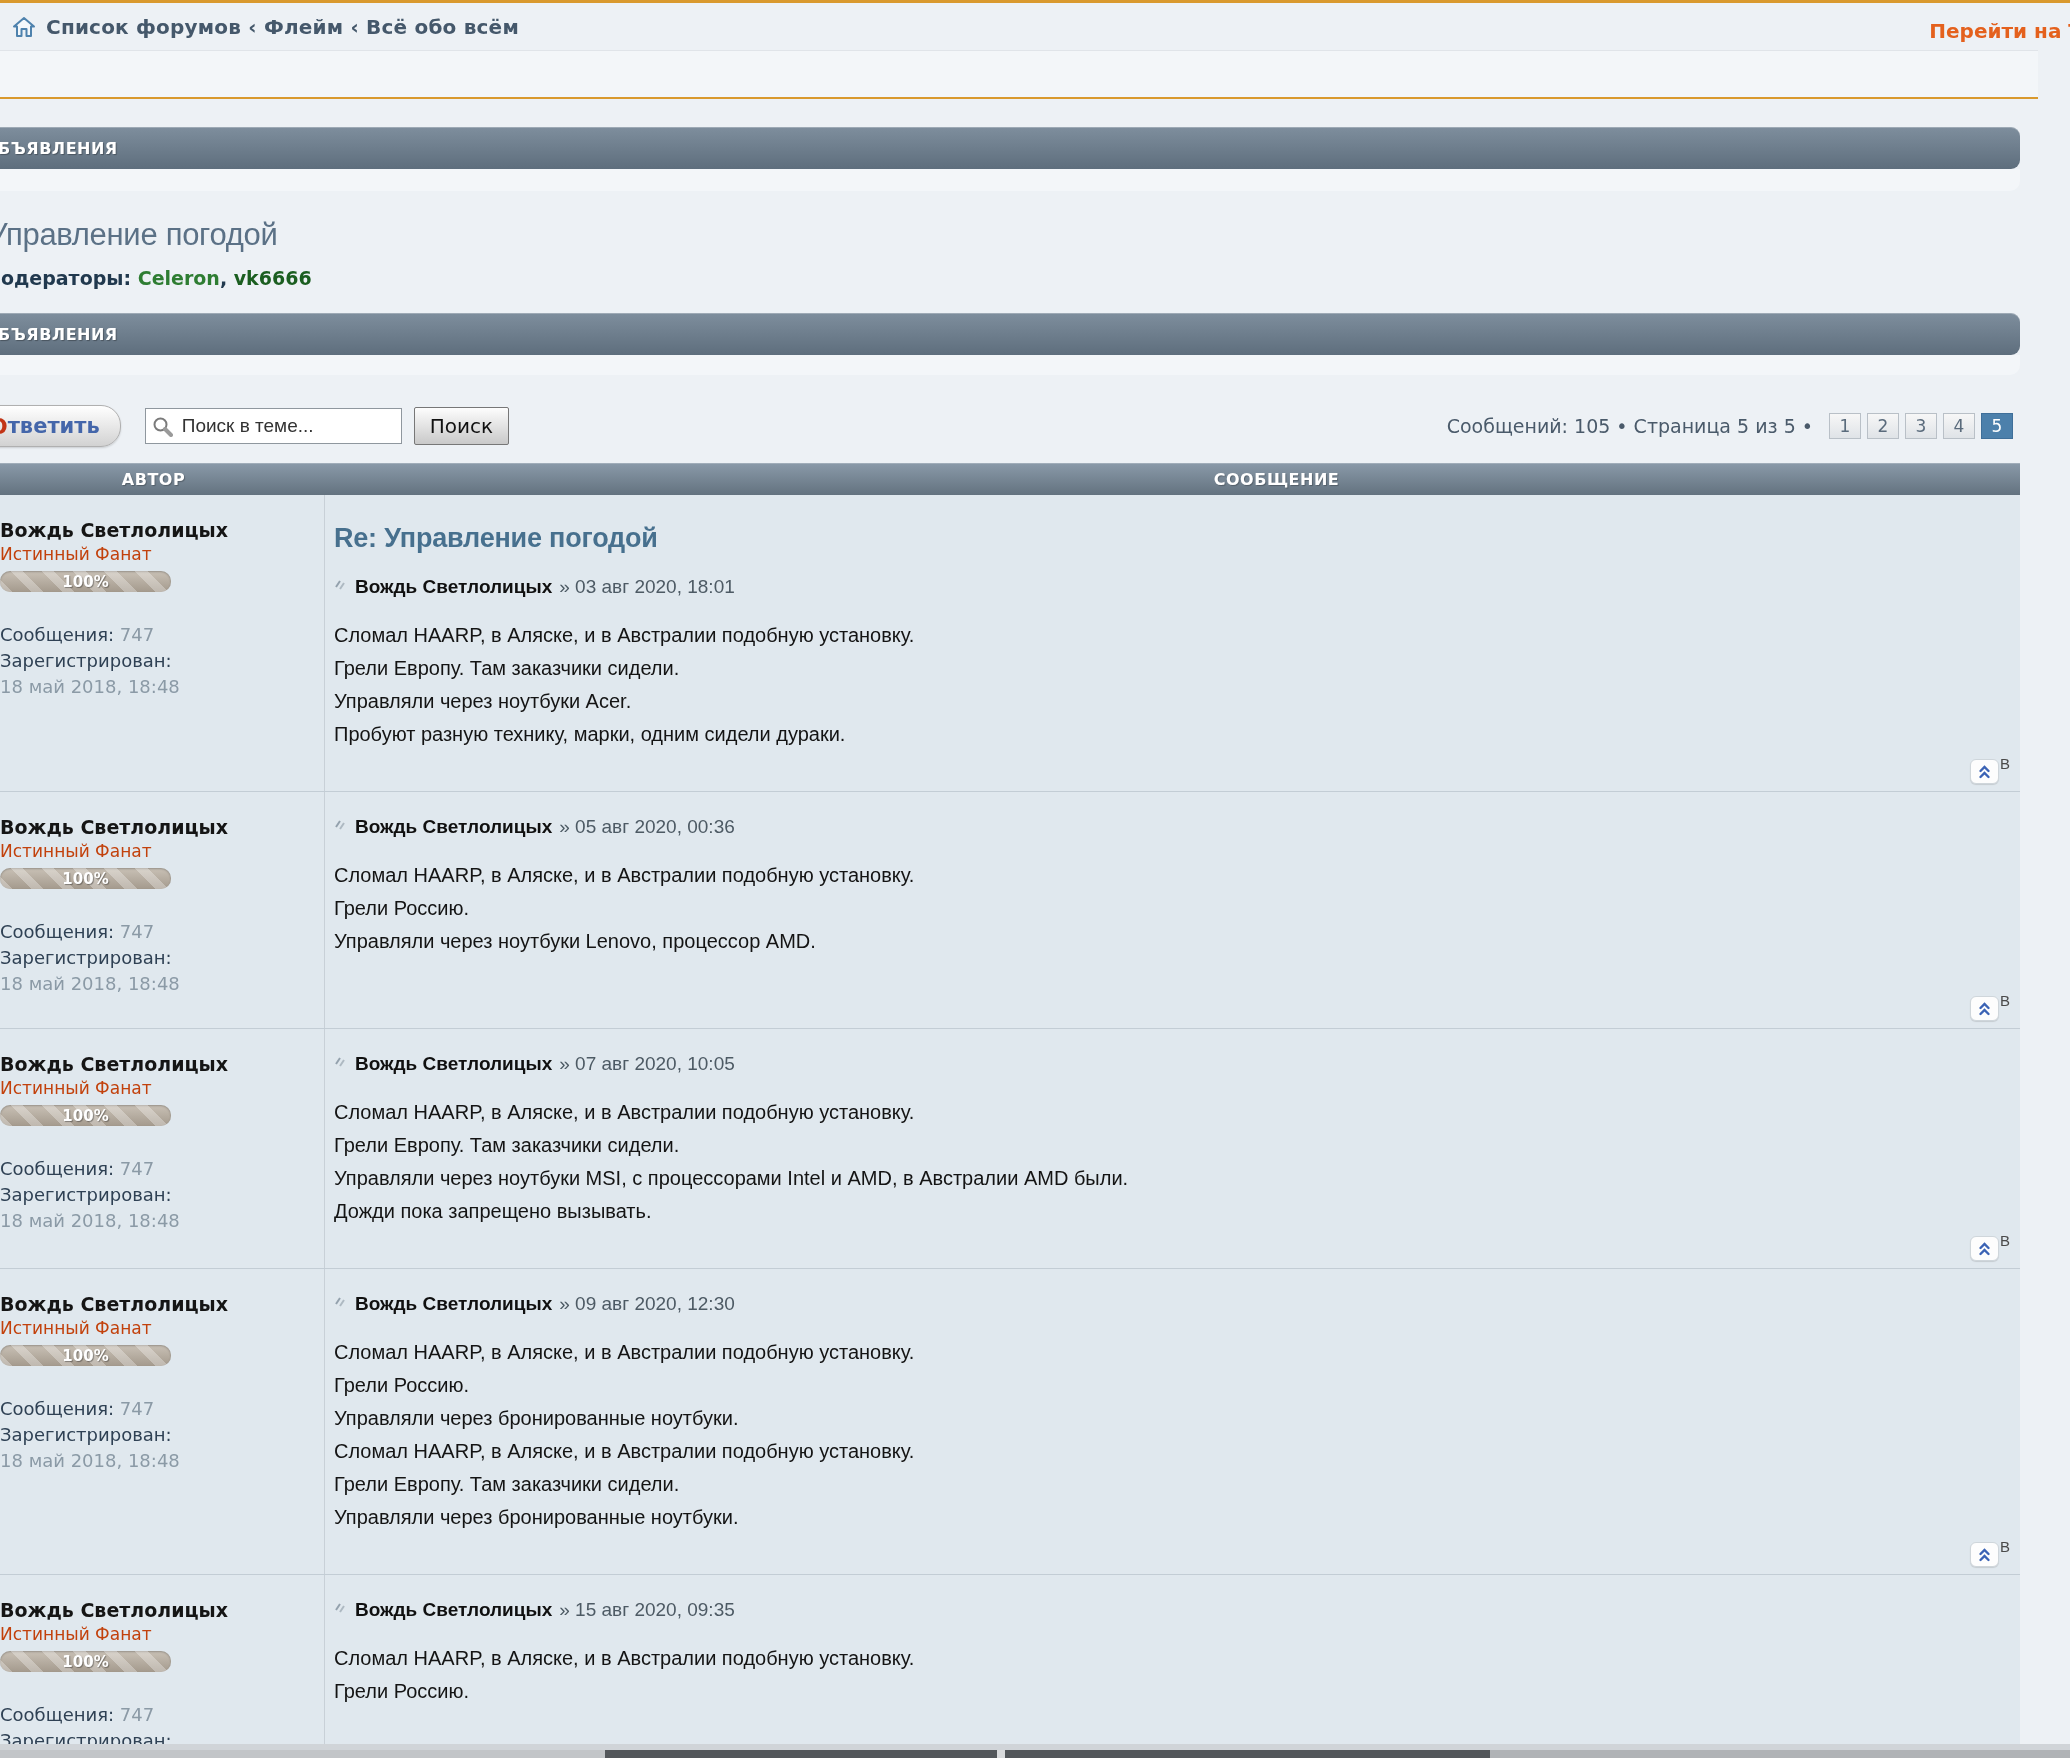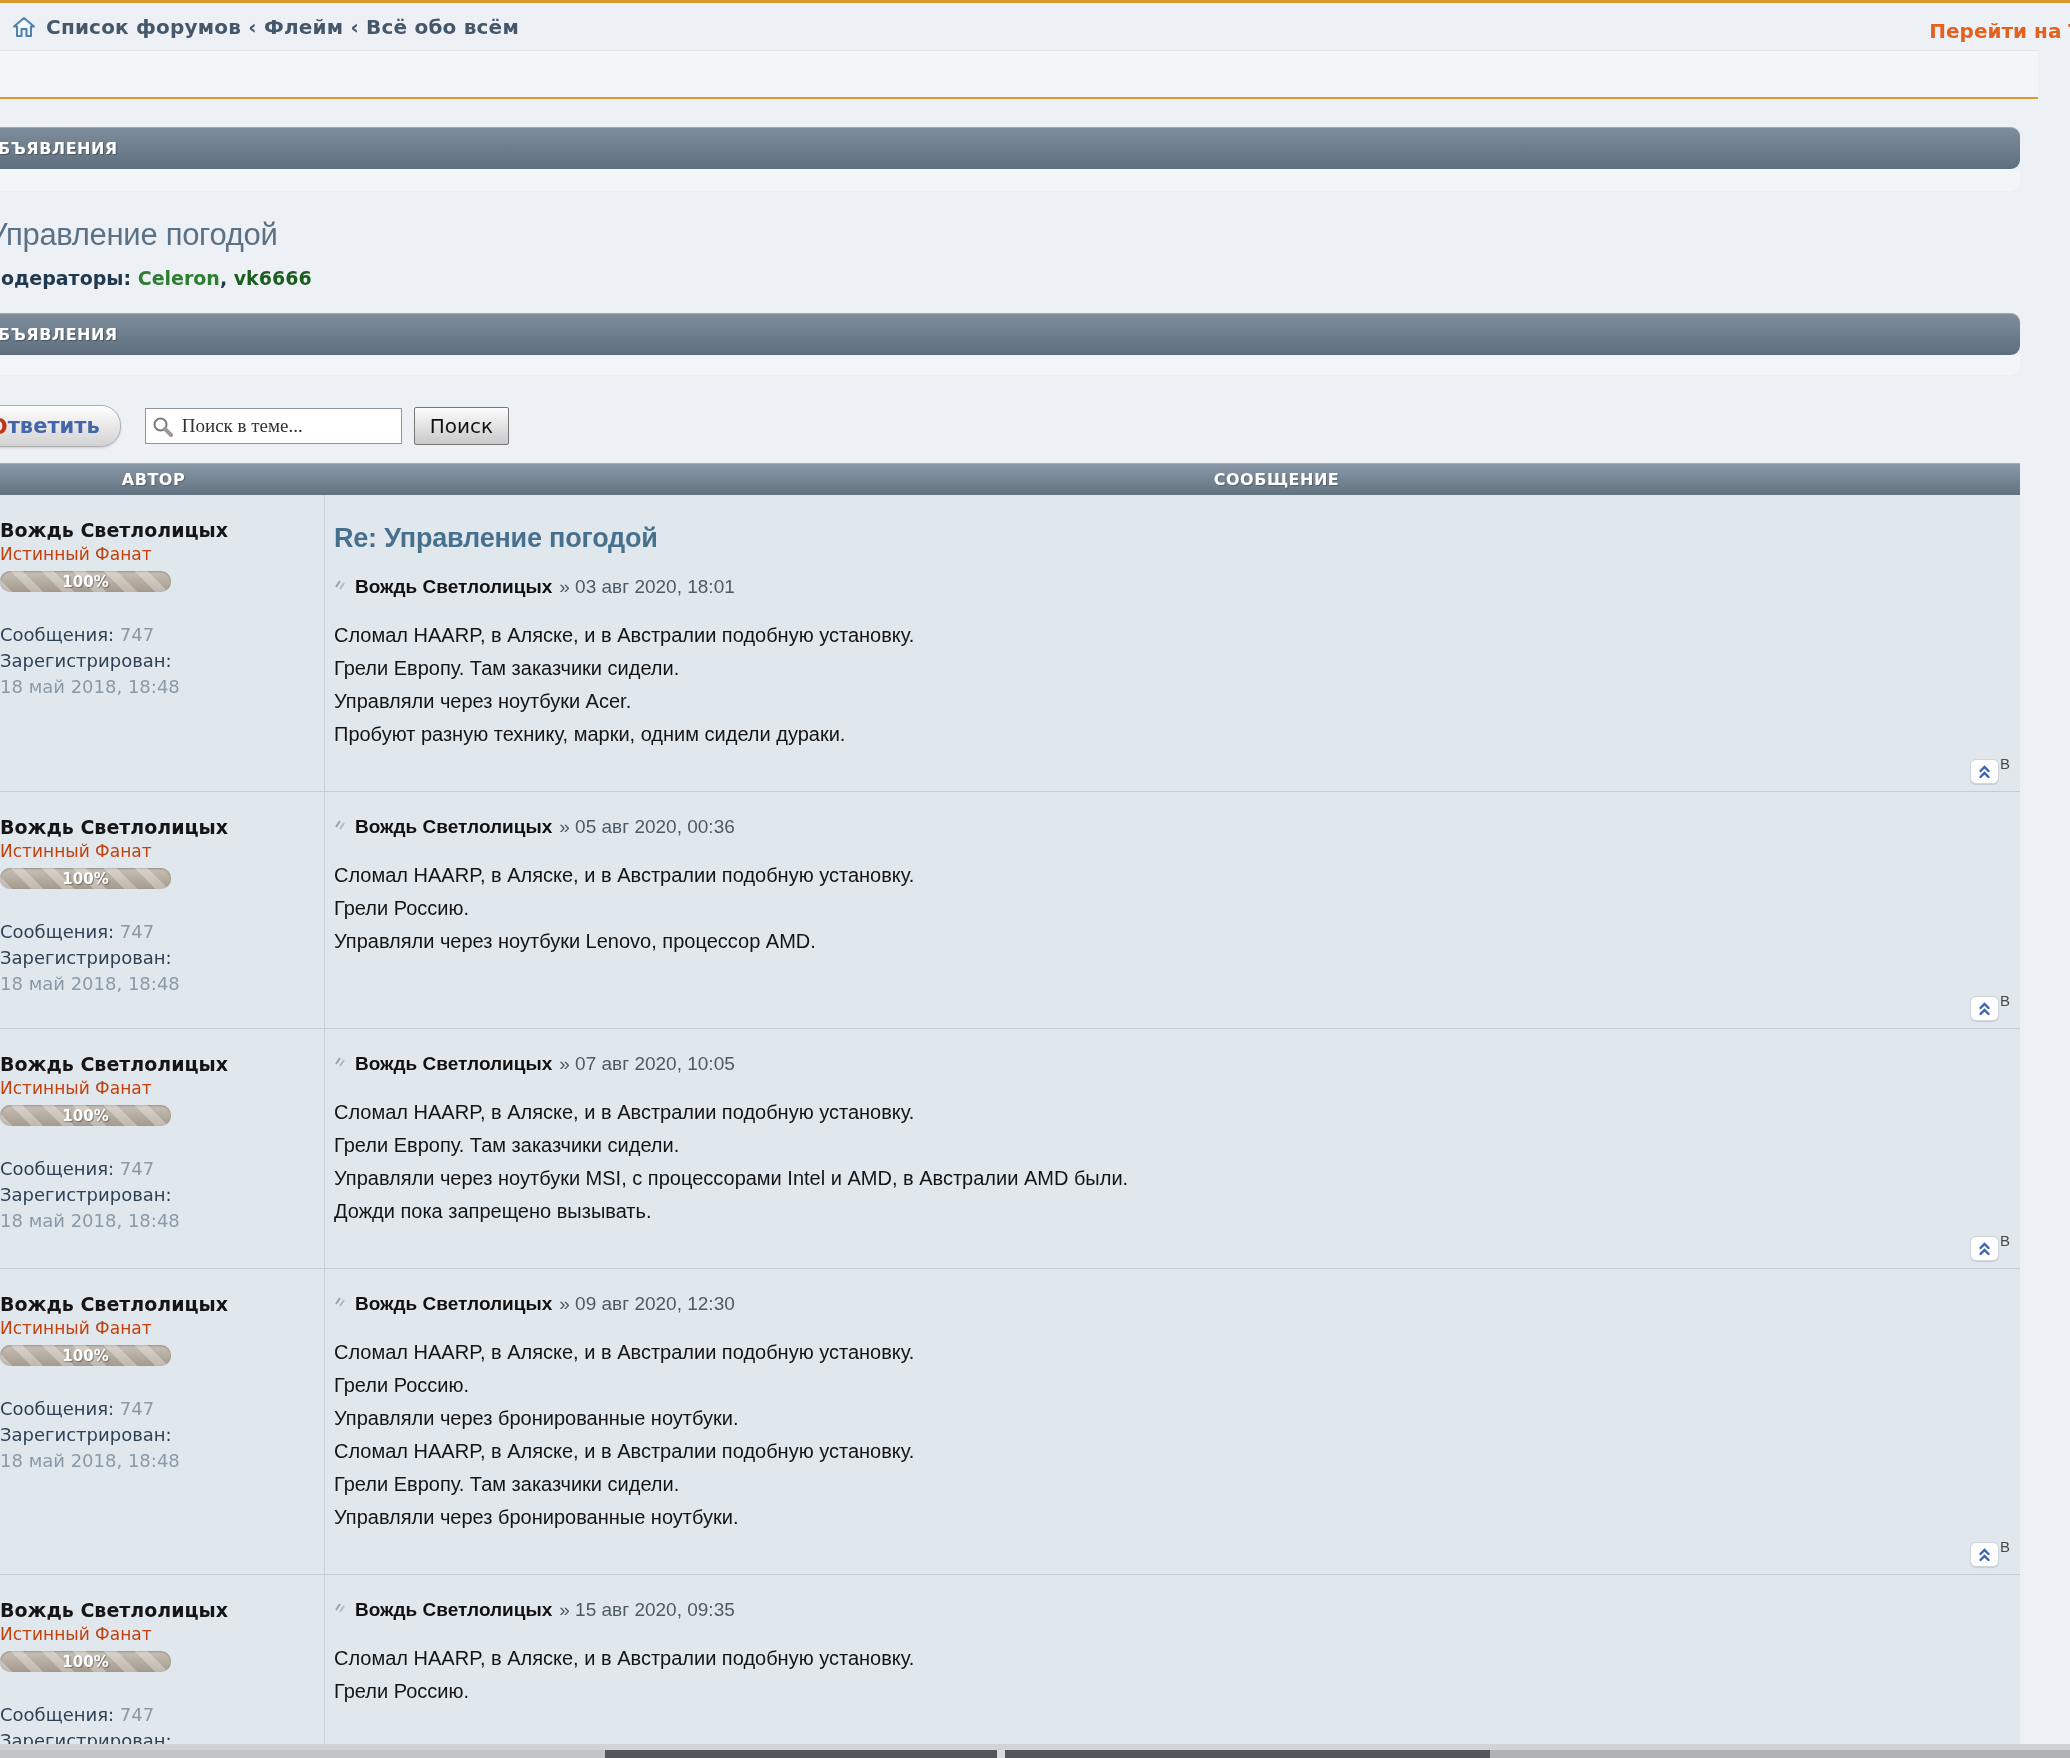--- a/index.html
+++ b/index.html
@@ -36,21 +36,21 @@
   
   .controls{display:flex;align-items:center;width:2038px;margin:30px 0 16px 0;height:42px;}
   .reply-btn{margin-left:-16px;height:40px;border-radius:20px;border:1px solid #b0b0b0;
              background:linear-gradient(#ffffff,#d2d2d2);display:flex;align-items:center;
              padding:0 20px 0 22px;box-shadow:0 1px 2px rgba(0,0,0,.15);cursor:pointer;}
   .reply-btn .r1{color:#c23416;font-weight:bold;font-size:22px;}
   .reply-btn .r2{color:#4466aa;font-weight:bold;font-size:21px;}
   .search-wrap{position:relative;margin-left:24px;}
   .search-input{width:257px;height:36px;border:1px solid #8f979e;background:#fff;
                 padding:0 6px 0 36px;font-size:19px;color:#222;box-sizing:border-box;
-                font-family:Liberation Serif, serif;}
+                font-family:Liberation Sans, sans-serif;}
   .search-input::placeholder{color:#333;opacity:1;}
   .mag{position:absolute;left:7px;top:8px;}
   .search-btn{margin-left:12px;height:38px;padding:0 15px;font-size:20px;color:#111;
               border:1px solid #777;border-radius:2px;background:linear-gradient(#fdfdfd,#c9c9c9);
               font-family:"DejaVu Sans",sans-serif;cursor:pointer;}
   .pagination-zone{margin-left:auto;display:flex;align-items:center;padding-right:7px;}
   .stats{font-size:19px;color:#4a5a6a;margin-right:10px;}
   .pgbtn{display:inline-block;min-width:14px;text-align:center;padding:2px 8px;margin-left:6px;
          border:1px solid #b9c0c7;background:linear-gradient(#f7f7f7,#dfe3e7);
          color:#5a6b7c;font-size:17px;cursor:pointer;}
@@ -148,20 +148,24 @@
       <div class="search-wrap">
         <span class="mag">
           <svg width="21" height="21" viewBox="0 0 21 21">
             <circle cx="8.5" cy="8.5" r="6" fill="none" stroke="#7a7a7a" stroke-width="2"></circle>
             <line x1="13" y1="13" x2="19" y2="19" stroke="#9a9a9a" stroke-width="4" stroke-linecap="round"></line>
           </svg>
         </span>
         <input class="search-input" type="text" placeholder="Поиск в теме..." style="">
       </div>
       <button class="search-btn">Поиск</button>
+      <div class="pagination-zone">
+        <span class="stats">Сообщений: 105 • Страница 5 из 5 •</span>
+        <span id="pagination"><span class="pgbtn">1</span><span class="pgbtn">2</span><span class="pgbtn">3</span><span class="pgbtn">4</span><span class="pgbtn active">5</span></span>
+      </div>
     </div>
 
     <div class="thead">
       <div class="c1">АВТОР</div>
       <div class="c2">СООБЩЕНИЕ</div>
     </div>
     <div class="posts" id="posts">
   <div class="post">
     <div class="col-author">
       <div class="a-name">Вождь Светлолицых</div>

